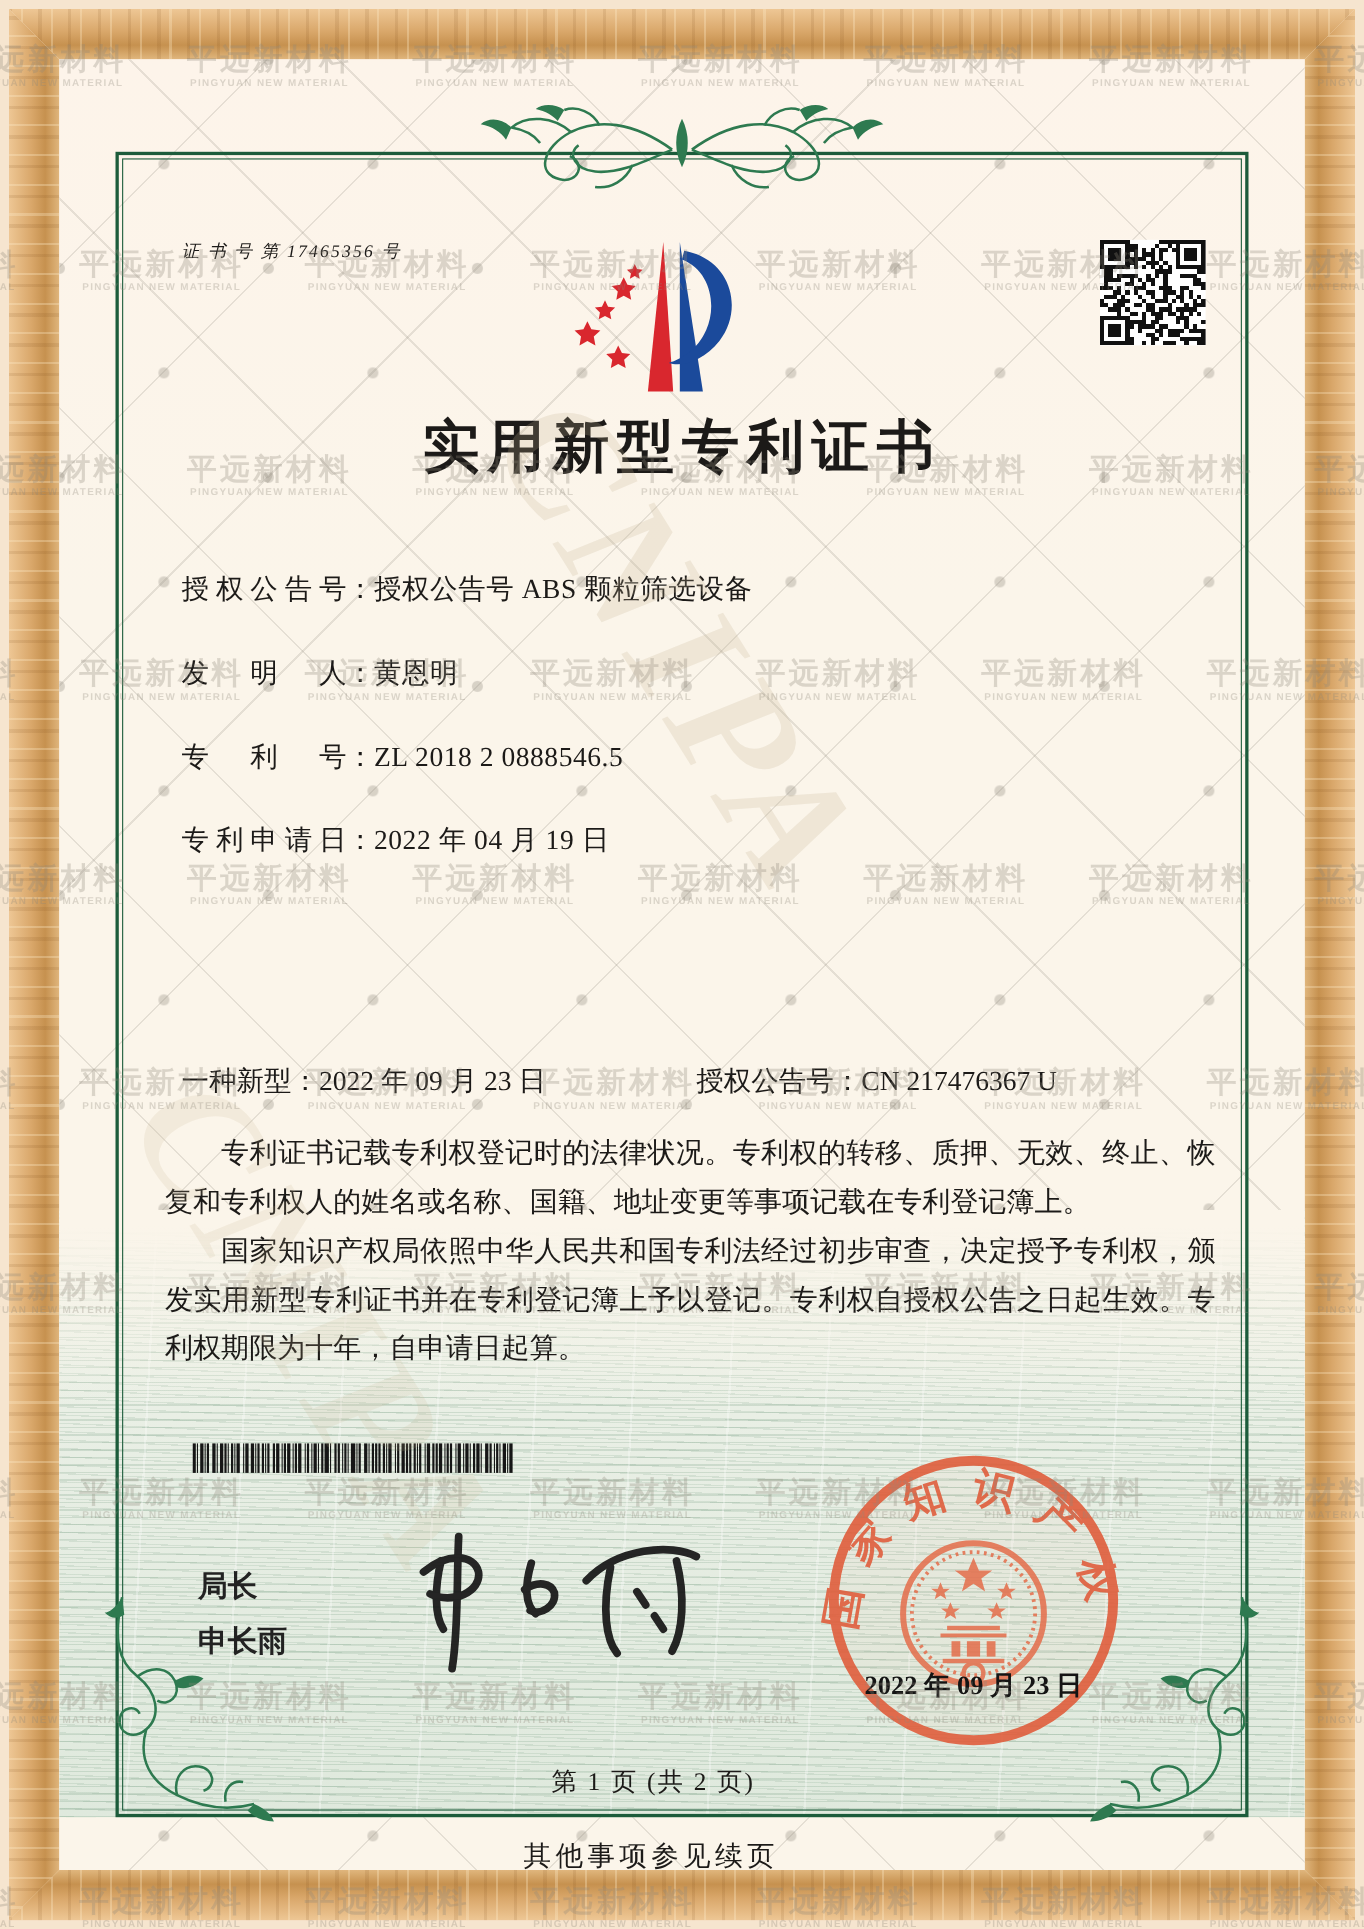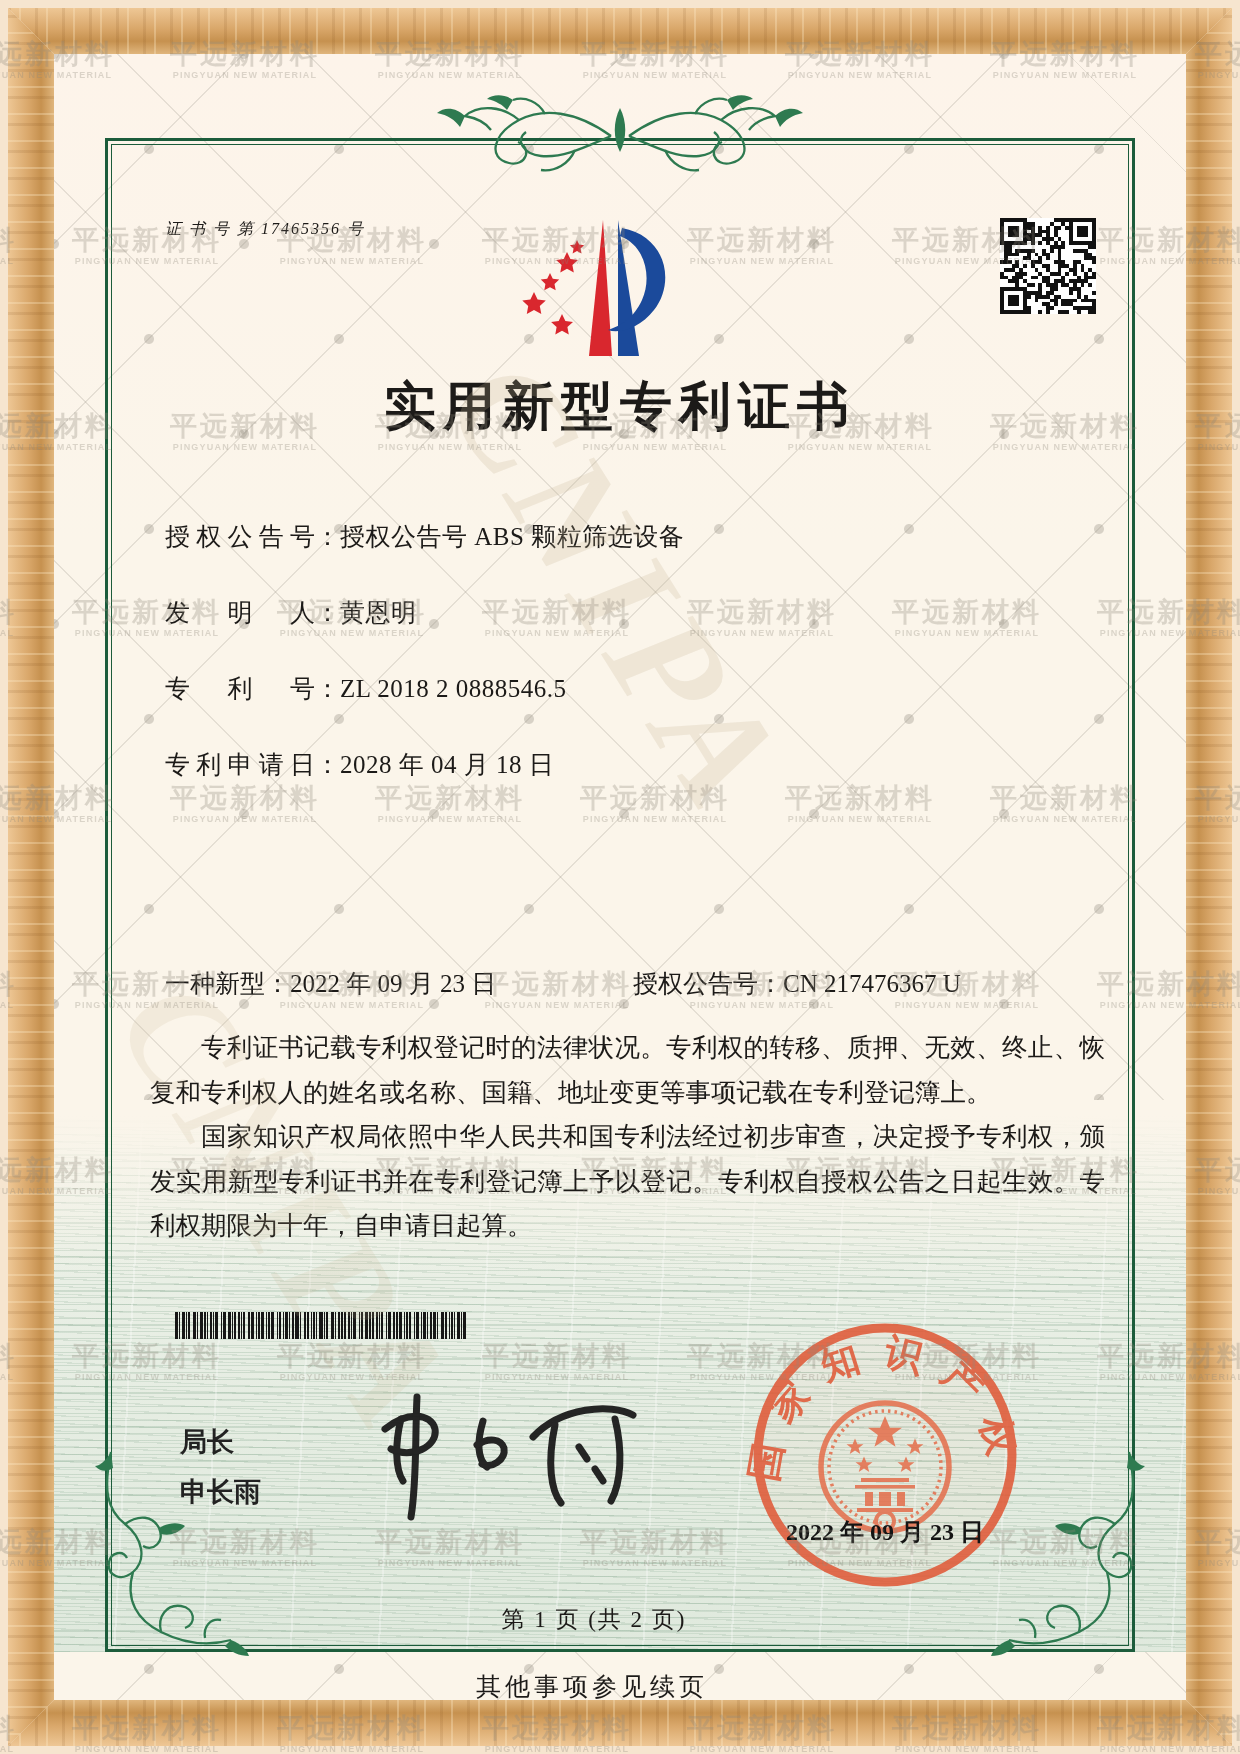--- a/index.html
+++ b/index.html
@@ -512,21 +512,21 @@
   <div class="abs frow" style="top:520px">
     <span class="flabel">授权公告号</span><span class="fcolon">：</span><span class="fvalue">授权公告号 ABS 颗粒筛选设备</span>
   </div>
   <div class="abs frow" style="top:596px">
     <span class="flabel">发明人</span><span class="fcolon">：</span><span class="fvalue">黄恩明</span>
   </div>
   <div class="abs frow" style="top:672px">
     <span class="flabel">专利号</span><span class="fcolon">：</span><span class="fvalue">ZL 2018 2 0888546.5</span>
   </div>
   <div class="abs frow" style="top:748px">
-    <span class="flabel">专利申请日</span><span class="fcolon">：</span><span class="fvalue">2028 年 04 月 18 日</span>
+    <span class="flabel">专利申请日</span><span class="fcolon">：</span><span class="fvalue">2022 年 04 月 19 日</span>
   </div>
   <div class="abs frow" style="top:967px;width:1000px">
     <span>一种新型</span><span>：</span><span>2022 年 09 月 23 日</span>
     <span class="grant2">
       <span>授权公告号</span><span>：</span><span>CN 217476367 U</span>
     </span>
   </div>
 
   <div class="abs paras">
     <p>专利证书记载专利权登记时的法律状况。专利权的转移、质押、无效、终止、恢复和专利权人的姓名或名称、国籍、地址变更等事项记载在专利登记簿上。</p>

